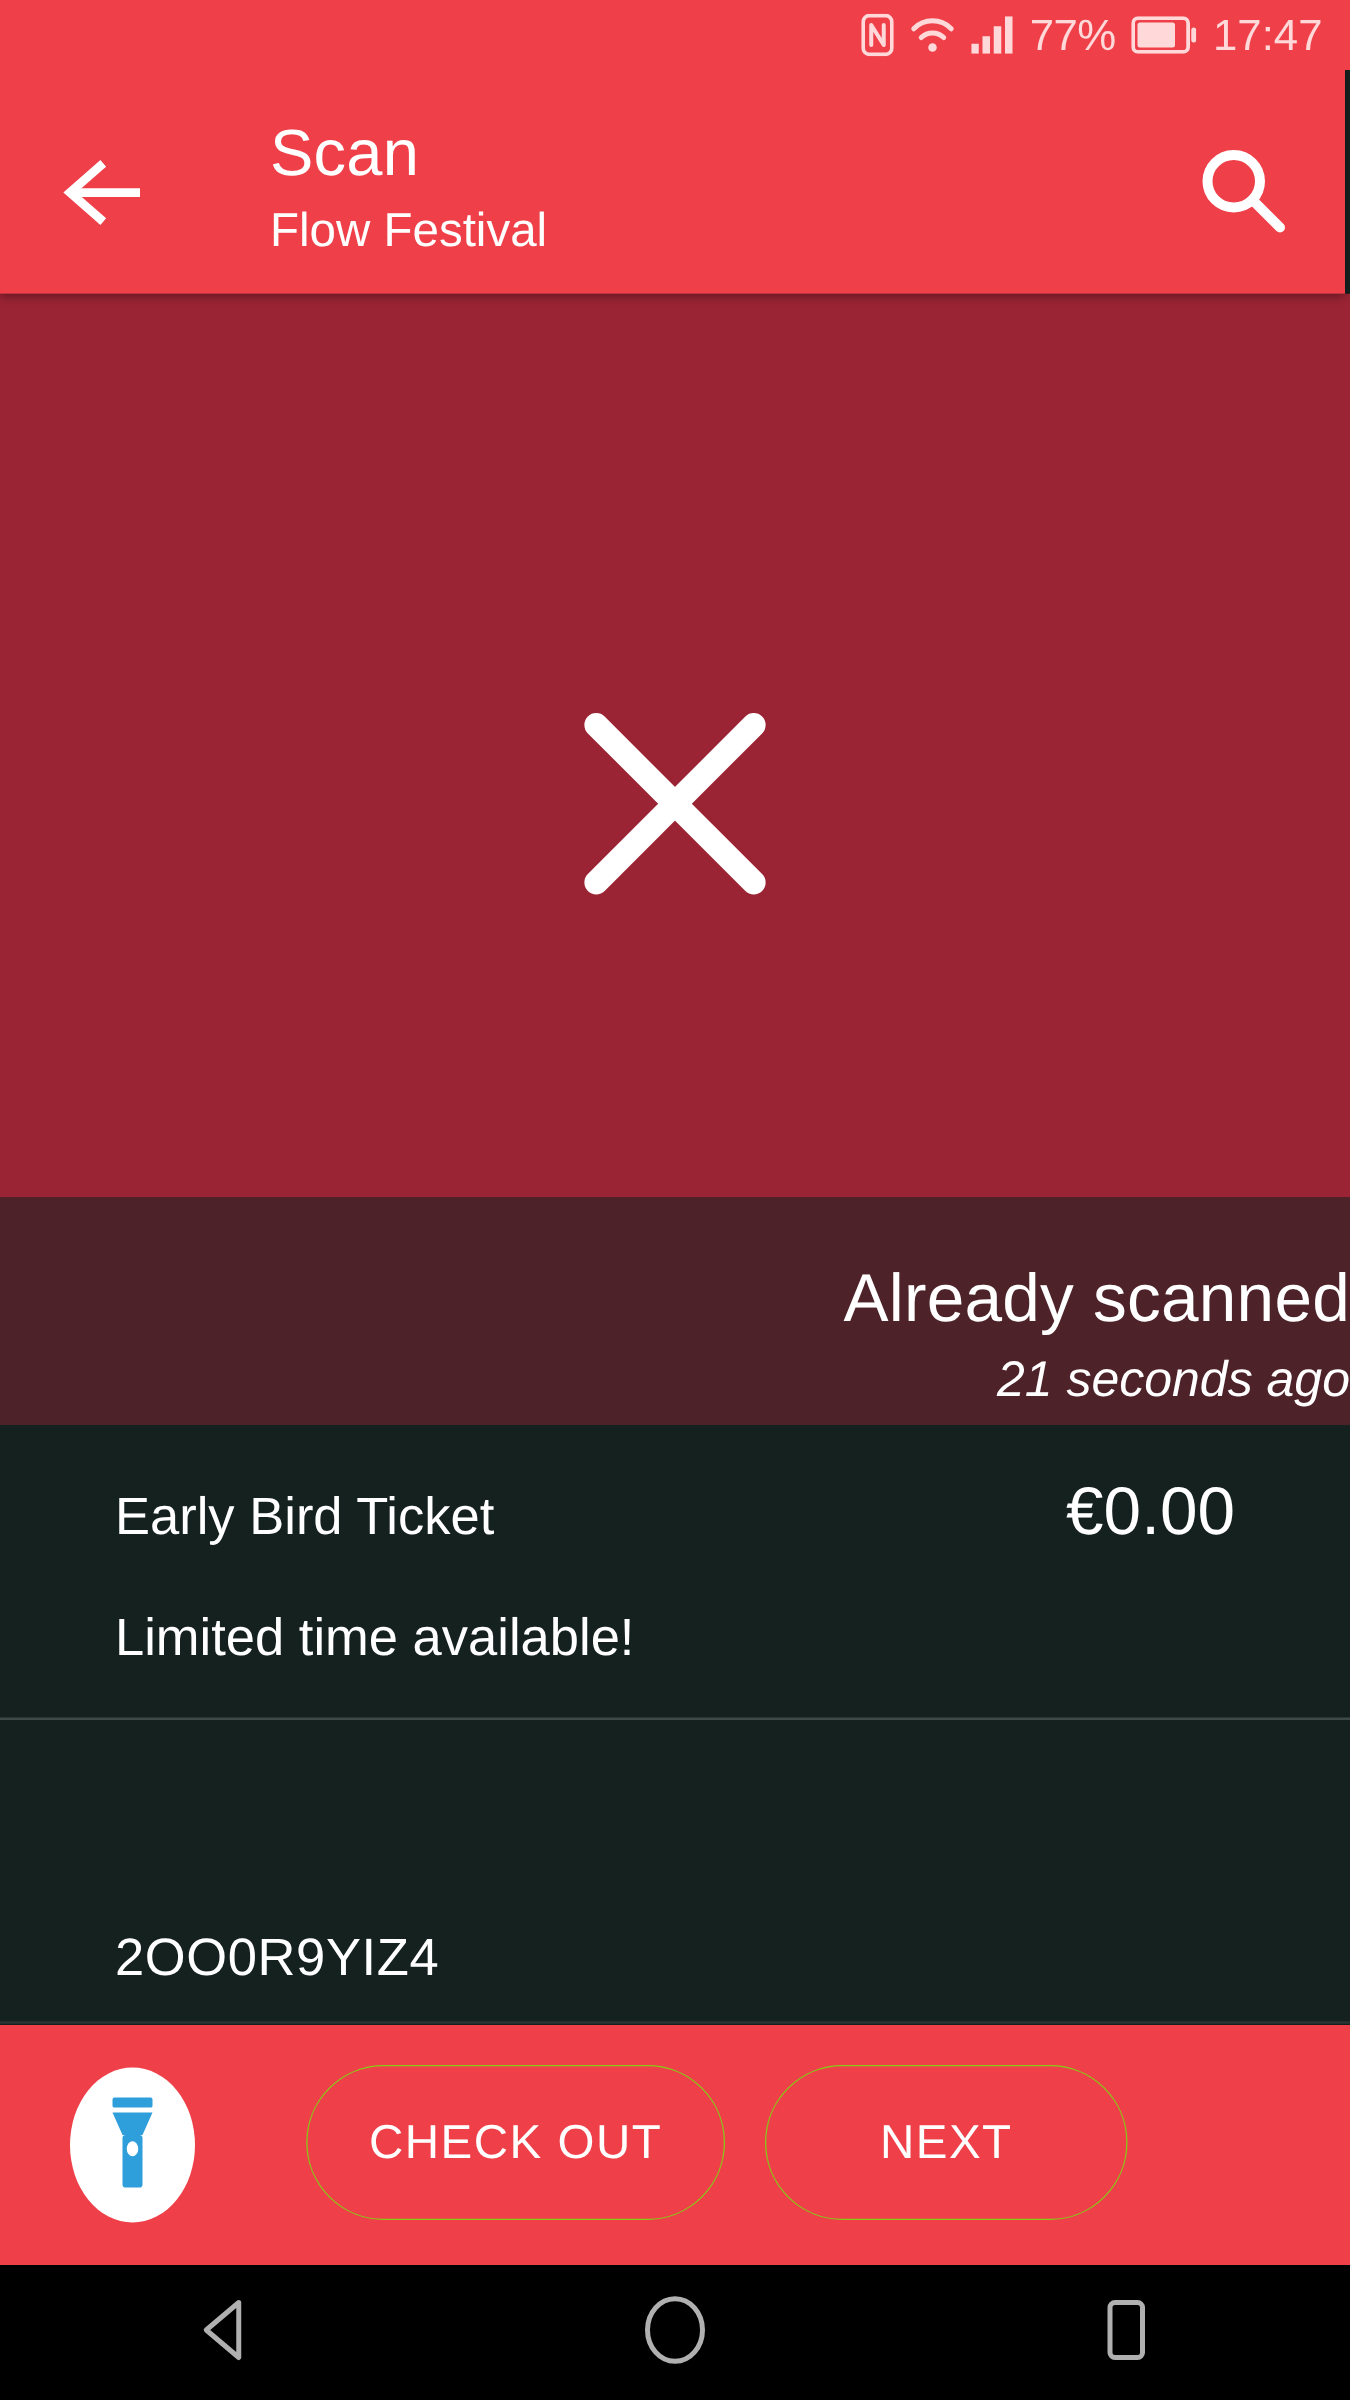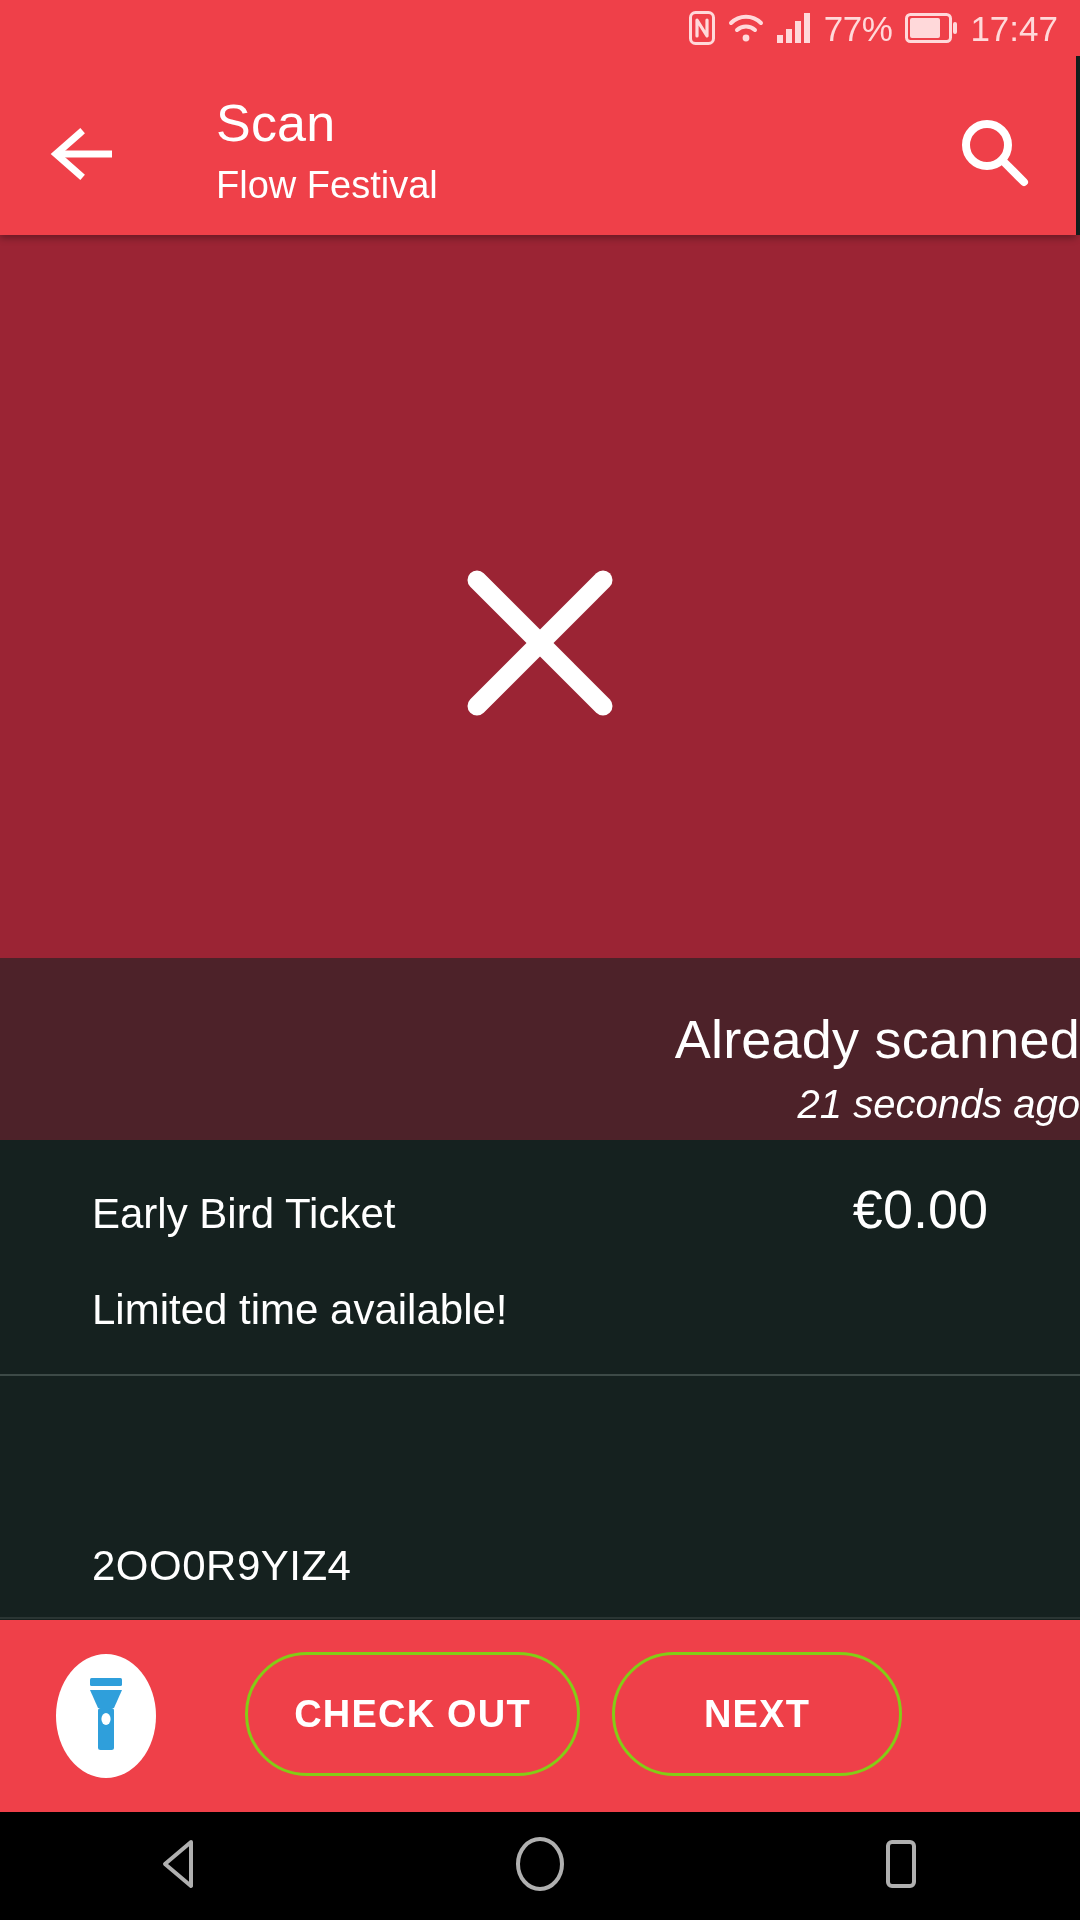--- a/index.html
+++ b/index.html
@@ -201,28 +201,28 @@
     border-radius: 50%;
     background: #ffffff;
     display: flex;
     align-items: center;
     justify-content: center;
   }
   .pill {
     position: absolute;
     top: 32px;
     height: 124px;
-    border: 3px solid #84cc16;
+    border: 1px solid #84cc16;
     border-radius: 62px;
     display: flex;
     align-items: center;
     justify-content: center;
     color: #ffffff;
     font-size: 38px;
-    font-weight: bold;
+    font-weight: normal;
     letter-spacing: 1.2px;
   }
   .pill-checkout { left: 245px; width: 335px; }
   .pill-next { left: 612px; width: 290px; }
 
   
   .navbar {
     position: absolute;
     top: 1812px; left: 0;
     width: 1080px;

